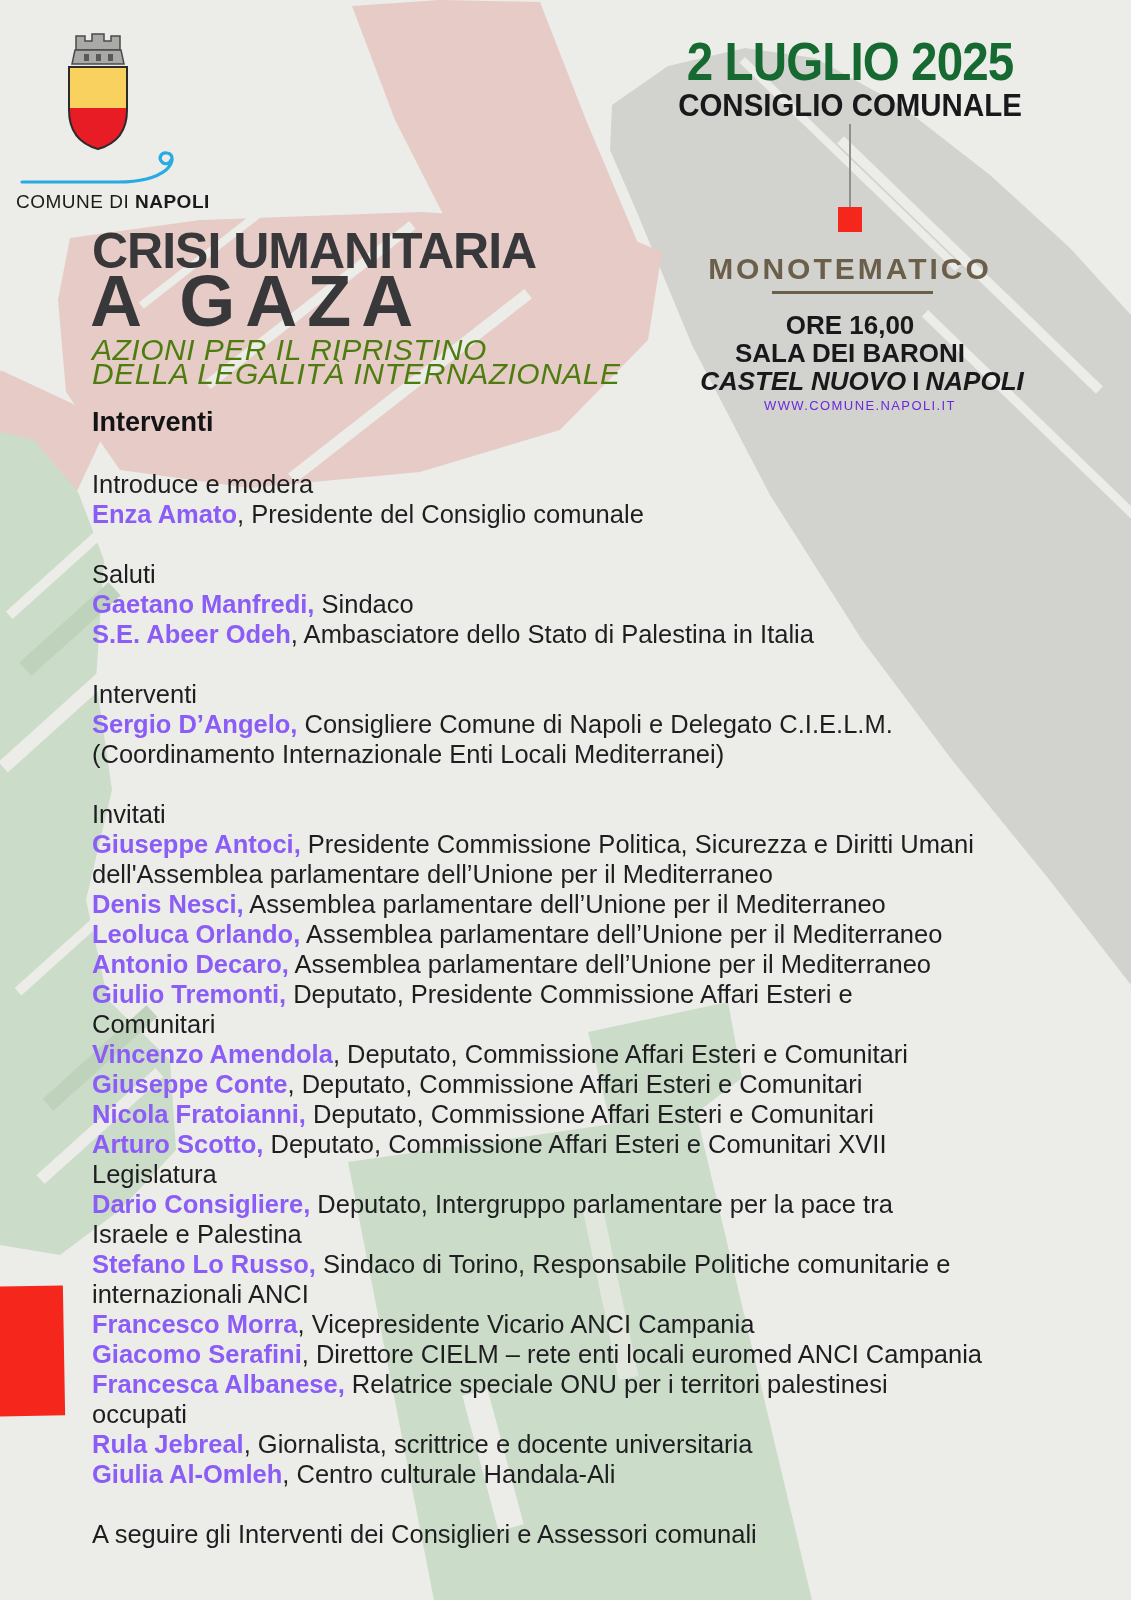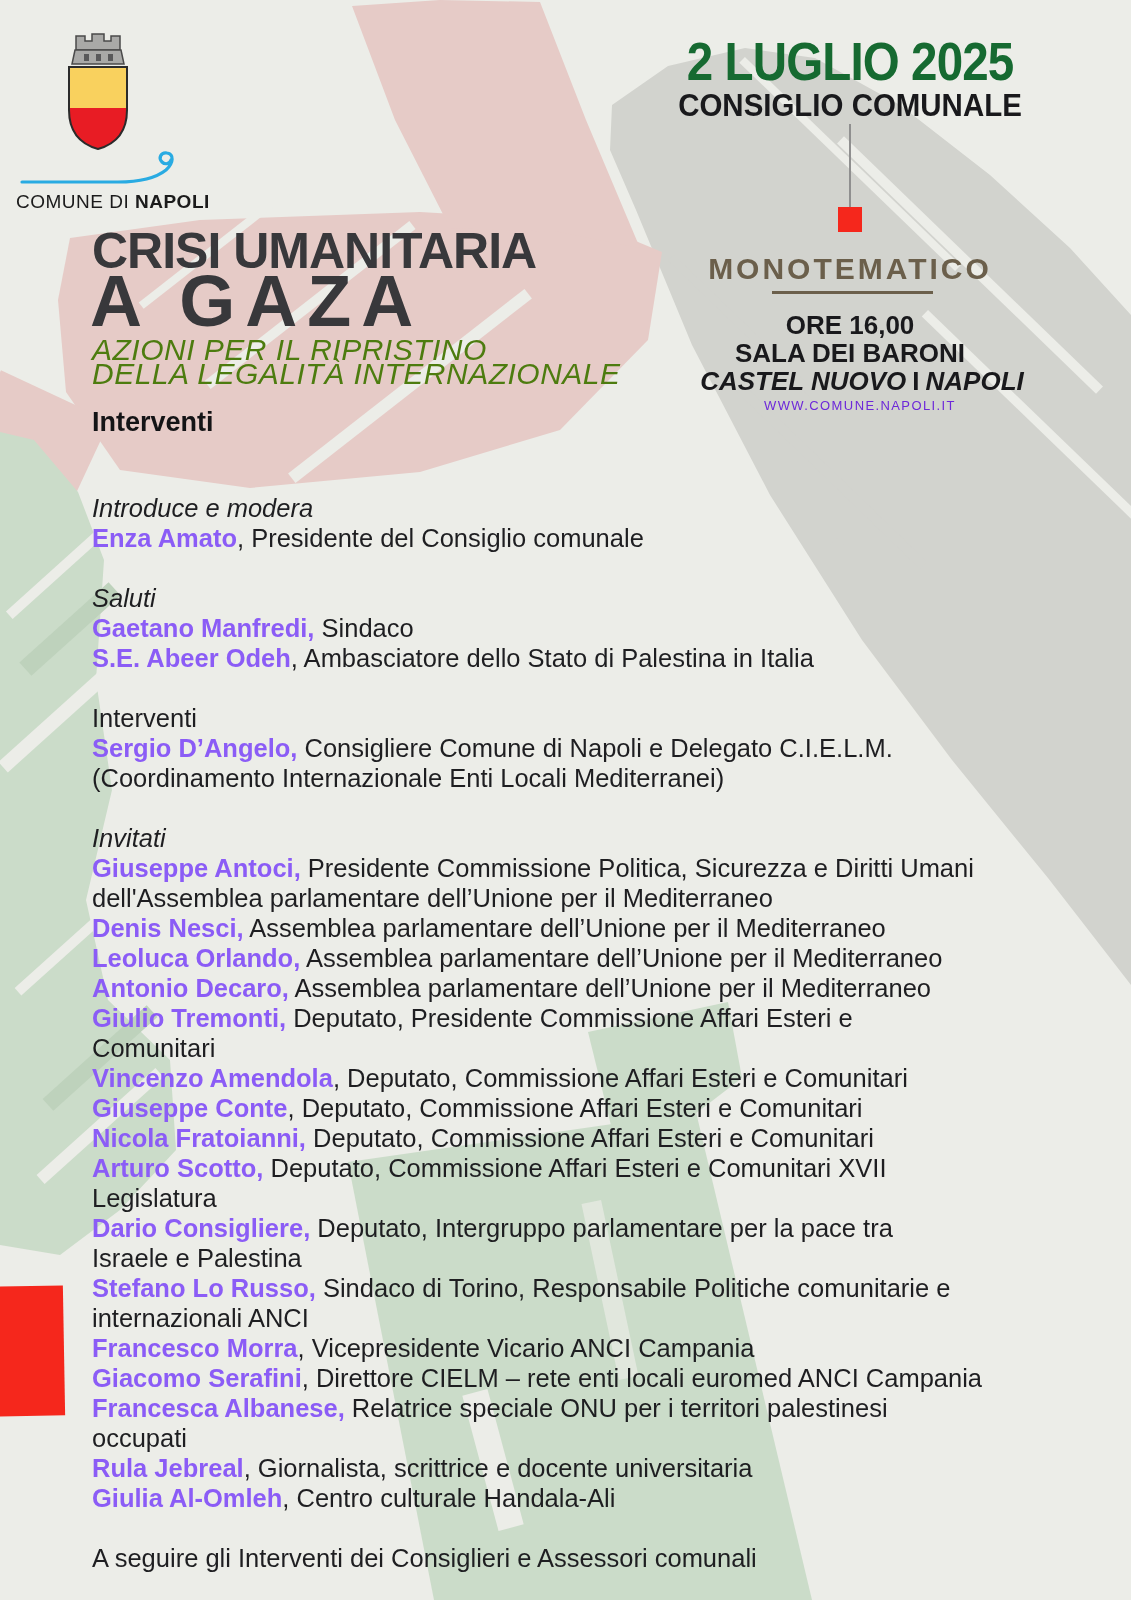--- a/index.html
+++ b/index.html
@@ -39,21 +39,21 @@
           color:#38383b;white-space:nowrap;}
   .title2{position:absolute;left:90px;top:260px;font-size:72px;font-weight:800;letter-spacing:10px;
           color:#38383b;white-space:nowrap;}
   .subt{position:absolute;left:92px;top:338px;font-size:30px;font-style:italic;font-weight:400;
         color:#4d7c0f;line-height:24px;letter-spacing:.5px;white-space:nowrap;}
   .pheading{position:absolute;left:92px;top:407px;font-size:27px;font-weight:800;color:#141416;}
 
   .program{position:absolute;left:92px;top:469px;width:1012px;font-size:25.5px;line-height:30px;color:#1e1e21;}
   .psec{margin:0 0 30px 0;}
   .plabel{font-weight:400;}
-  .plabel.it{font-style:italic;margin-top:24px;}
+  .plabel.it{}
   .entry b{font-weight:700;color:#8b5cf6;}
   .pfooter{margin-top:0px;}
 </style>
 </head>
 <body>
 
 <div class="page">
 
   <div class="decor full" style="background:var(--brush-gray);clip-path:polygon(612px 105px,668px 66px,745px 48px,815px 58px,900px 105px,990px 175px,1070px 248px,1131px 315px,1131px 985px,1048px 878px,952px 760px,862px 640px,770px 495px,692px 345px,636px 210px,610px 150px);"></div>
   <div class="decor" style="left:640px;top:330px;width:220px;height:8px;background:var(--brush-gray);transform:rotate(44deg);"></div>

